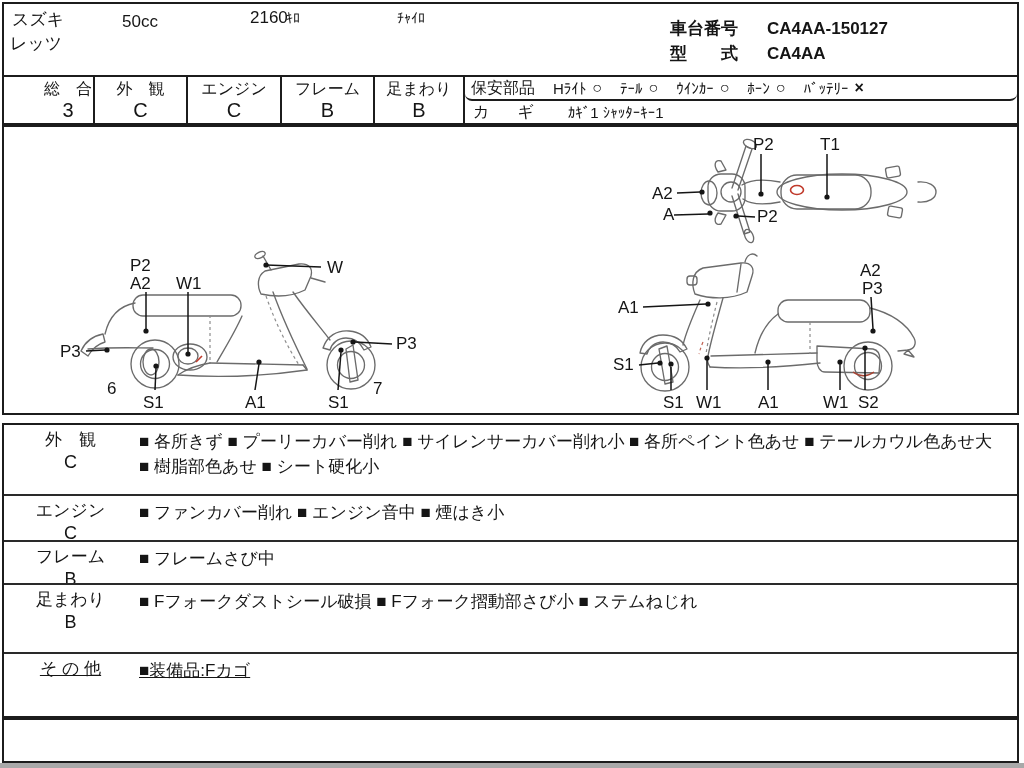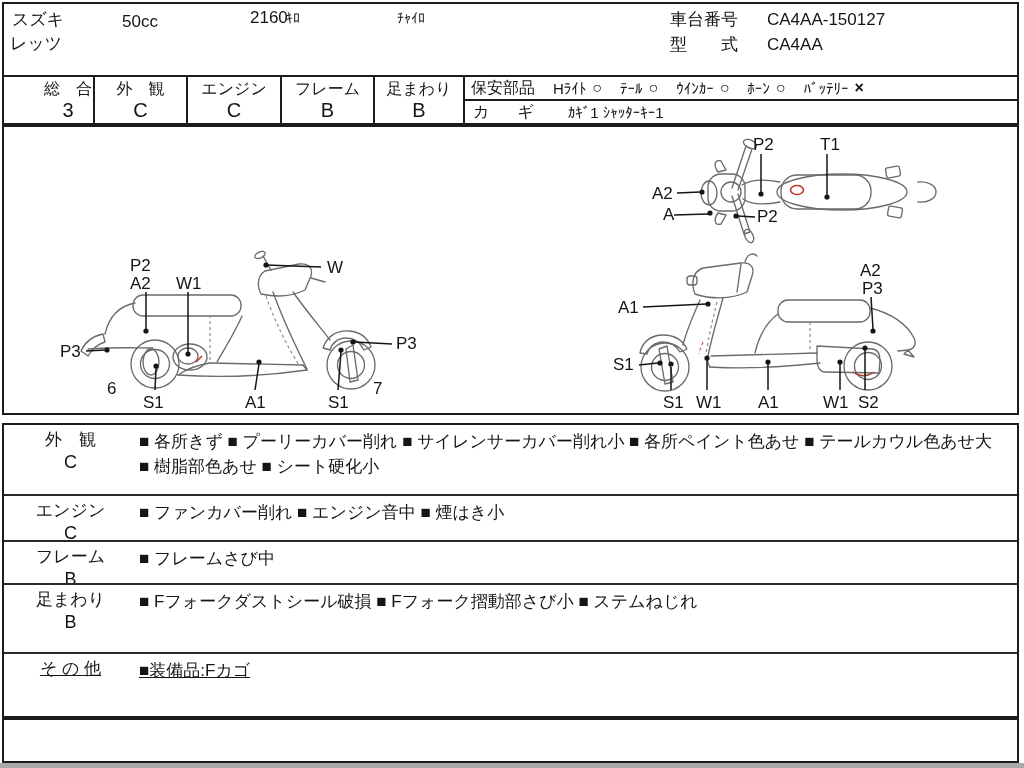--- a/index.html
+++ b/index.html
@@ -15,21 +15,21 @@
   .spec-label{display:inline-block;width:97px;}
 
   
   .grade-band{display:flex;flex-direction:row;align-items:stretch;}
   .grade-cell{box-sizing:border-box;border-right:2px solid #1c1c1c;text-align:center;
               display:flex;flex-direction:column;justify-content:center;}
   .grade-label{font-size:16px;line-height:21px;}
   .grade-value{font-size:20px;line-height:23px;}
   .safety{flex:1;display:flex;flex-direction:column;box-sizing:border-box;}
   .safety-row{flex:1;display:flex;align-items:center;font-size:15px;white-space:nowrap;}
-  .safety-row.first{border-bottom:2px solid #1c1c1c;}
+  .safety-row.first{border-bottom:2px solid #1c1c1c;border-radius:7px;}
   .saf-name{margin-left:18px;}
   .saf-status{margin-left:6px;font-weight:700;font-size:16px;}
   .saf-title{margin-left:6px;font-size:16px;}
   .key-label{margin-left:8px;font-size:16px;letter-spacing:6px;}
   .key-value{margin-left:28px;font-size:15px;}
 
   
   svg{position:absolute;overflow:visible;}
   svg text{font-family:"Liberation Sans","DejaVu Sans",sans-serif;font-size:17px;fill:#151515;}
   .sketch{stroke:#6b6b6b;stroke-width:1.35;fill:none;stroke-linecap:round;stroke-linejoin:round;}
@@ -54,21 +54,21 @@
 <div class="page">
 
   <div class="box" style="left:2px;top:2px;width:1017px;height:73px;border-bottom:none;">
     <span class="hdr-txt" style="left:8px;top:4px;">スズキ</span>
     <span class="hdr-txt" style="left:118px;top:8px;">50cc</span>
     <span class="hdr-txt" style="left:246px;top:4px;">2160</span>
     <span class="hdr-txt hdr-small" style="left:282px;top:6px;">ｷﾛ</span>
     <span class="hdr-txt hdr-small" style="left:393px;top:6px;">ﾁｬｲﾛ</span>
     <span class="hdr-txt" style="left:6px;top:28px;">レッツ</span>
 
-    <div class="abs" style="left:666px;top:3px;">
+    <div class="abs" style="left:666px;top:12px;font-weight:bold;">
       <div class="spec-line">
         <span class="spec-label">車台番号</span><span>CA4AA-150127</span>
       </div>
       <div class="spec-line">
         <span class="spec-label">型　　式</span><span>CA4AA</span>
       </div>
     </div>
   </div>
 
   <div class="box grade-band" style="left:2px;top:75px;width:1017px;height:50px;">

